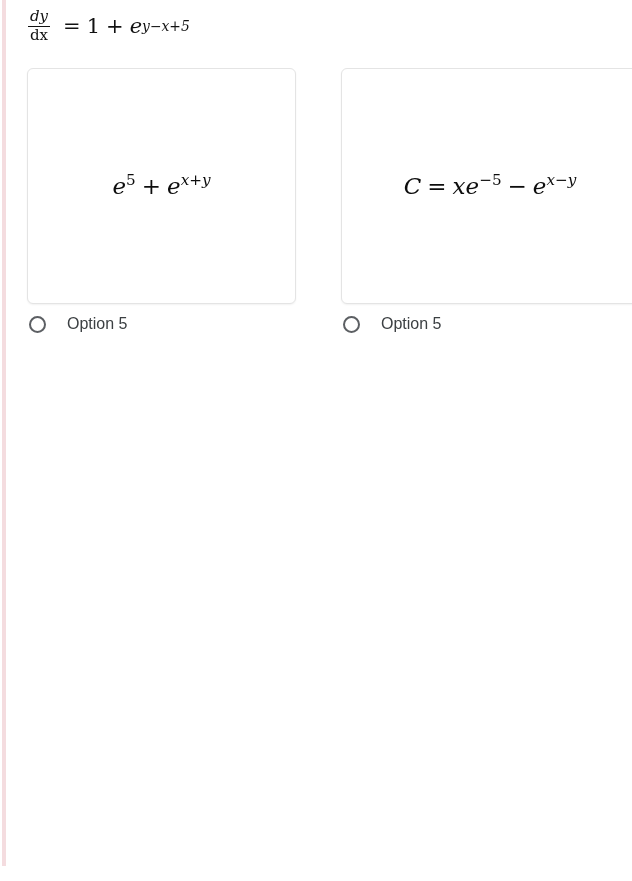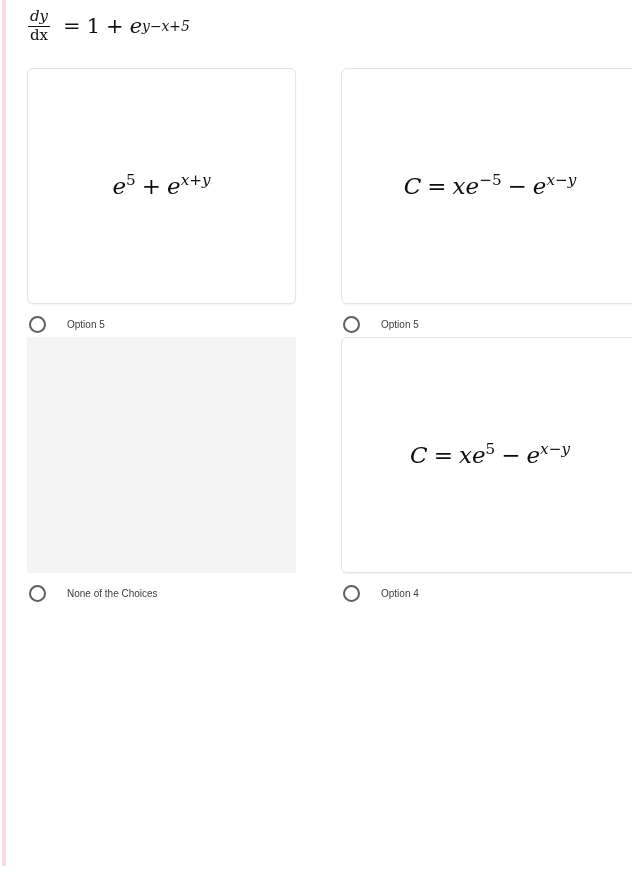--- a/index.html
+++ b/index.html
@@ -153,21 +153,21 @@
     width: 17px;
     height: 17px;
     border: 2px solid #5c5f63;
     border-radius: 50%;
     background: #ffffff;
     box-sizing: border-box;
     flex: 0 0 auto;
   }
   .radio-label {
     margin-left: 21px;
-    font-size: 10px;
+    font-size: 16px;
     color: #3c4043;
     font-family: "Liberation Sans", sans-serif;
     white-space: nowrap;
   }
 </style>
 </head>
 <body>
 
 <div id="accent-stripe"></div>
 
@@ -213,37 +213,19 @@
         <div class="choice-answer">
           <span class="radio"></span>
           <span class="radio-label">Option 5</span>
         </div>
       </div>
 
     </div>
 
     <div class="choice-row">
 
-      <div class="choice col-left">
-        <div class="choice-card blank"></div>
-        <div class="choice-answer">
-          <span class="radio"></span>
-          <span class="radio-label">None of the Choices</span>
-        </div>
-      </div>
-
-      <div class="choice col-right">
-        <div class="choice-card wide-right">
-          <div class="card-formula">
-            <span class="it">C</span><span class="op">=</span><span class="it">x</span><span class="it">e</span><sup class="exp">5</sup><span class="op">−</span><span class="it">e</span><sup class="exp it">x−y</sup>
-          </div>
-        </div>
-        <div class="choice-answer">
-          <span class="radio"></span>
-          <span class="radio-label">Option 4</span>
-        </div>
-      </div>
+
 
     </div>
 
 
   </div>
 </div>
 
 </body></html>

